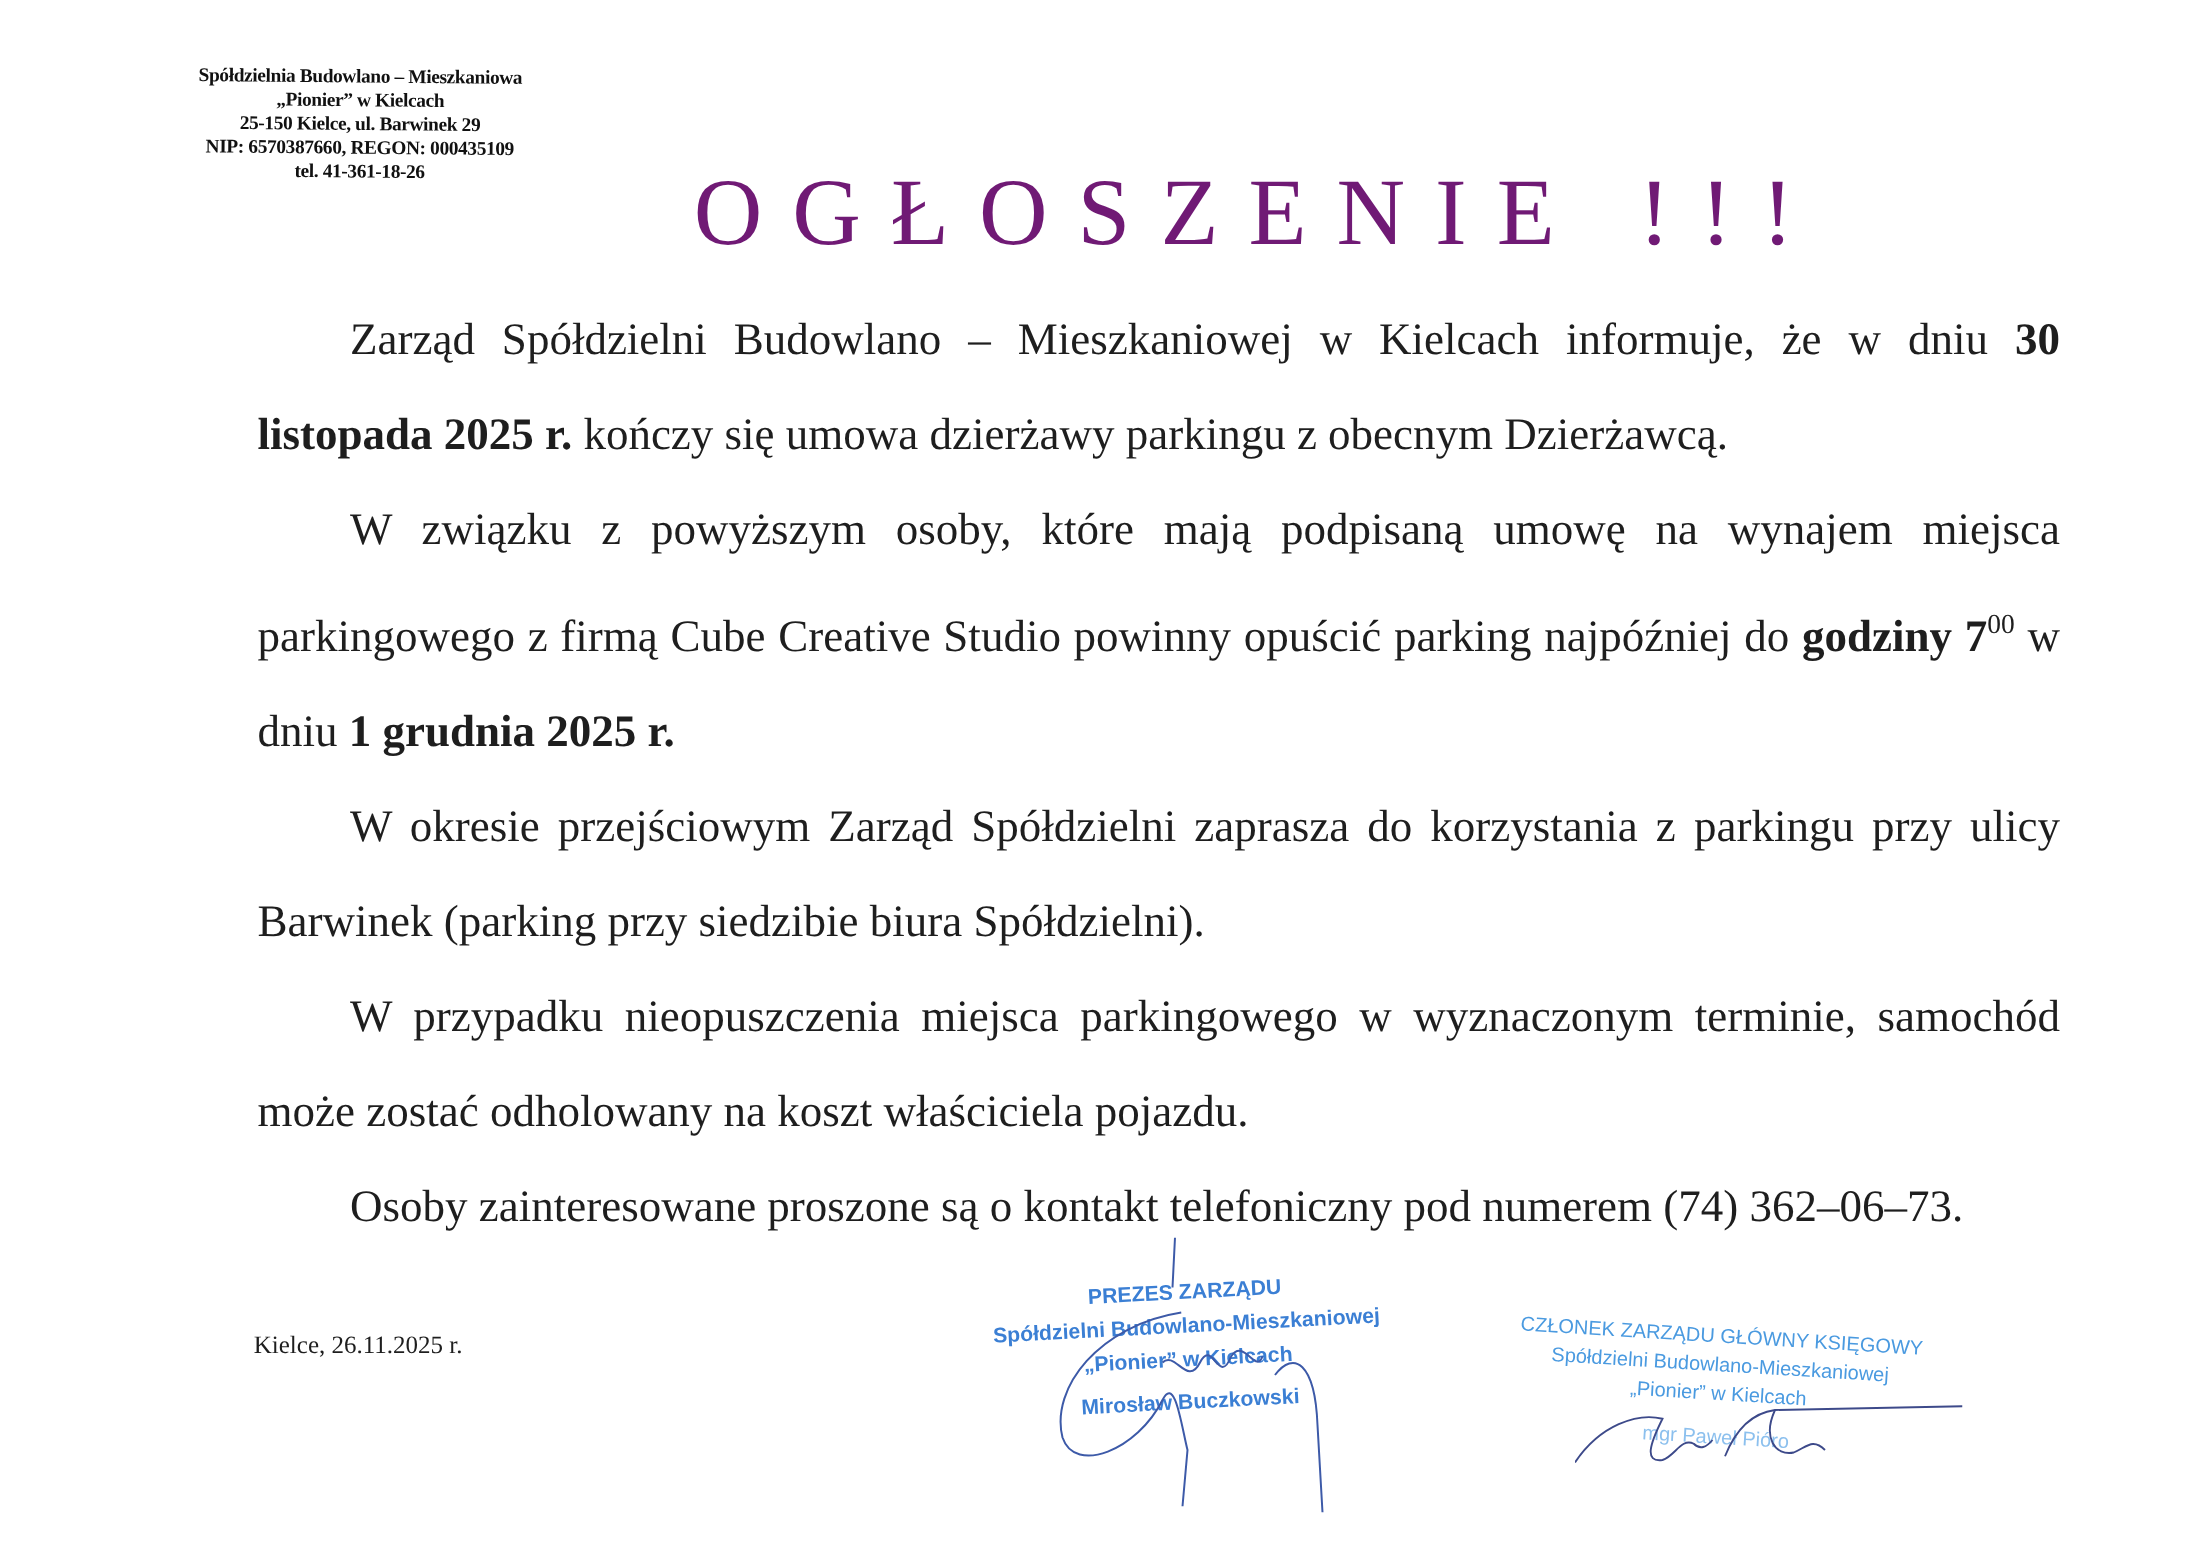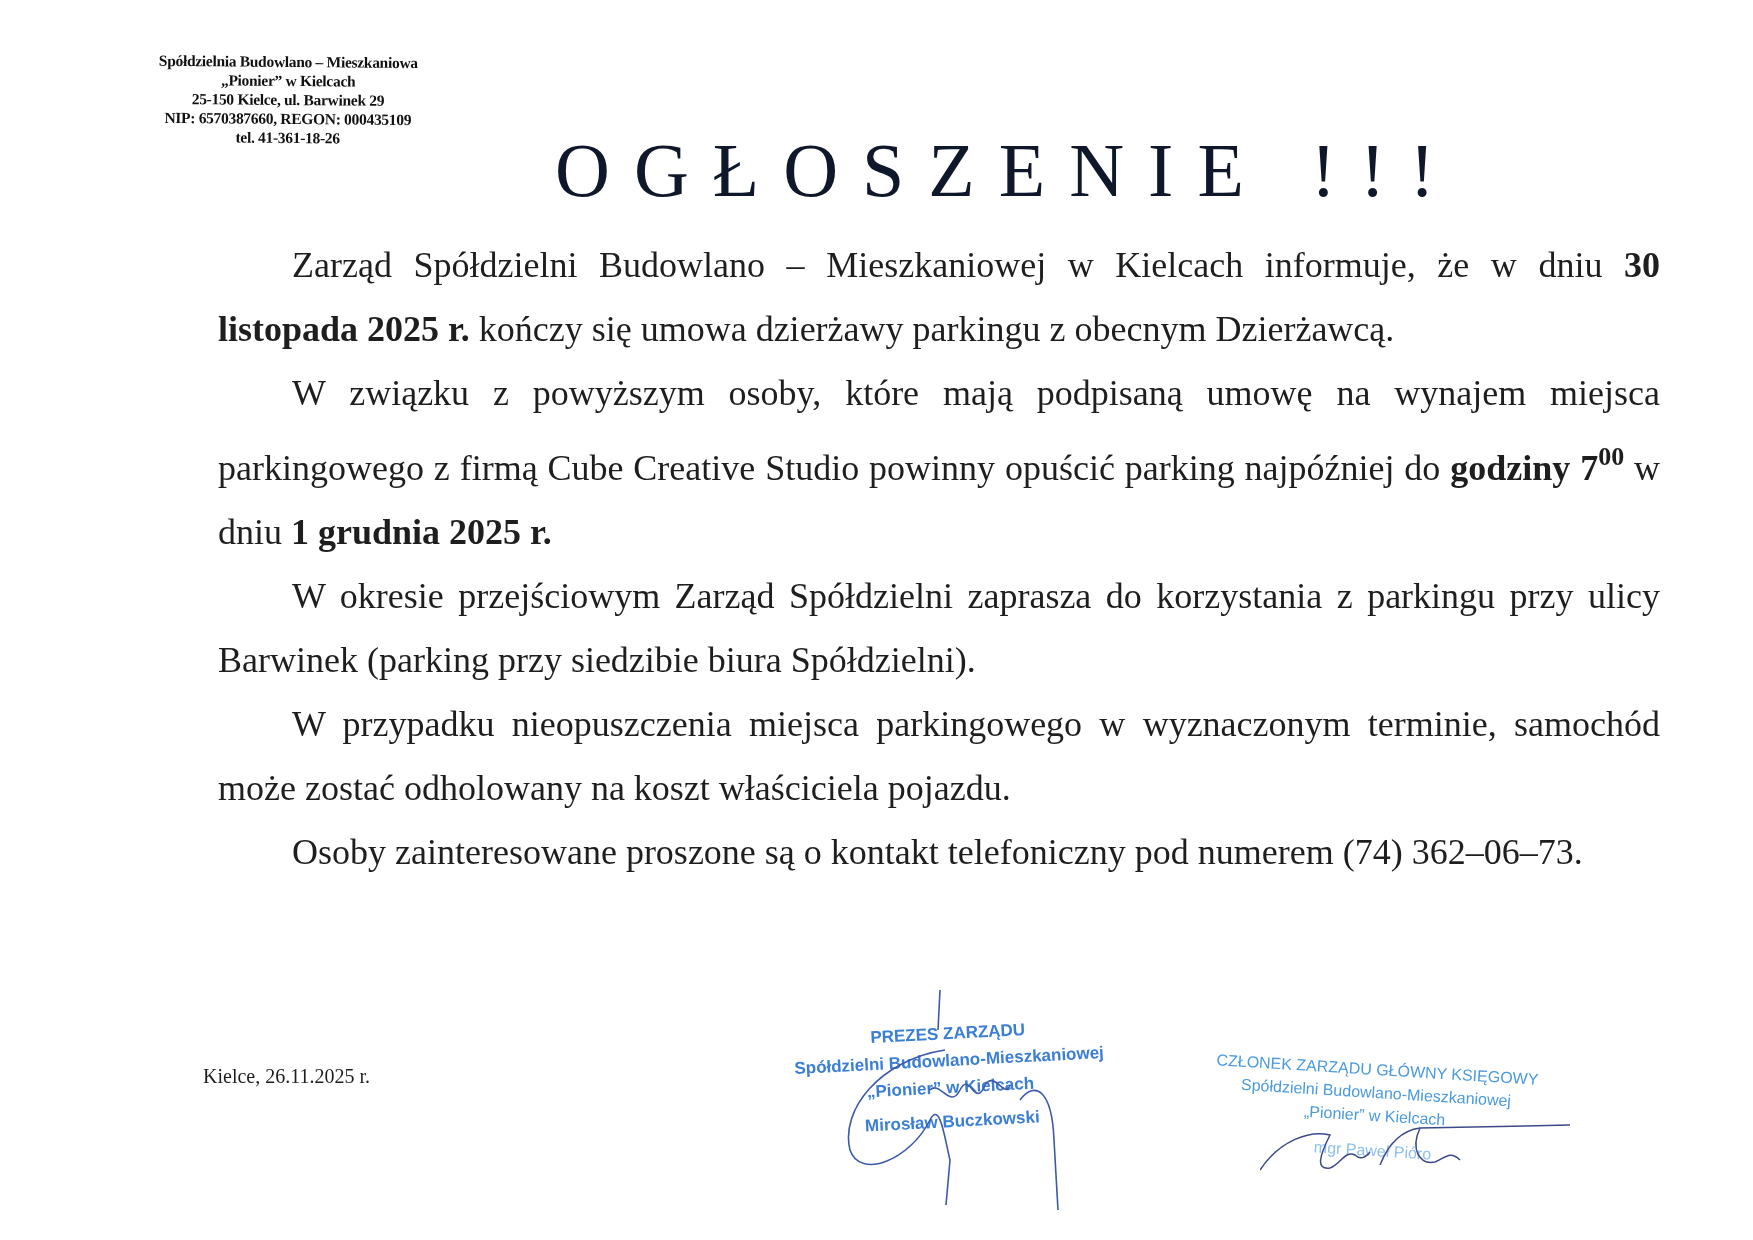--- a/index.html
+++ b/index.html
@@ -3,25 +3,25 @@
 <meta charset="utf-8">
 <style>
   html, body { margin:0; padding:0; background:#ffffff; }
   body { width:1753px; height:1240px; position:relative; overflow:hidden;
          font-family:"Liberation Serif", "DejaVu Serif", serif; color:#1e1e1e; }
   .header-stamp { position:absolute; left:138px; top:52px; width:300px; text-align:center;
                   font-family:"Liberation Serif", serif; font-weight:bold; font-size:15.5px;
                   line-height:19px; color:#111; letter-spacing:-0.3px; transform:rotate(0.5deg); }
   .header-stamp div { white-space:nowrap; }
   .title { position:absolute; left:555px; top:132px; width:760px; font-size:76px; letter-spacing:24px;
-           color:#0f172a; font-weight:normal; white-space:nowrap; line-height:76px; }
-  .body-text { position:absolute; left:218px; top:233px; width:1442px; font-size:36px; line-height:64px; }
+           color:#701a75; font-weight:normal; white-space:nowrap; line-height:76px; }
+  .body-text { position:absolute; left:206px; top:233px; width:1442px; font-size:36px; line-height:76px; }
   .para { margin:0; text-align:justify; text-indent:74px; }
   .para b { font-weight:bold; }
-  .sup { font-size:26px; vertical-align:15px; font-weight:bold; }
+  .sup { font-size:22px; vertical-align:15px; font-weight:normal; }
   .place-date { position:absolute; left:203px; top:1065px; font-size:20px; }
   .stamp { position:absolute; text-align:center; font-family:"Liberation Sans", "DejaVu Sans", sans-serif; white-space:nowrap; }
   .stamp-1 { left:770px; top:1020px; width:360px; color:#3b7fd4; font-weight:bold; font-size:17px; line-height:27px; transform:rotate(-3deg); }
   .stamp-1 .name { margin-top:7px; }
   .stamp-2 { left:1195px; top:1058px; width:360px; color:#4a9ae0; font-size:16px; line-height:23px; transform:rotate(3.5deg); }
   .stamp-2 .name { margin-top:12px; color:#8cc0ee; }
   .sig { position:absolute; }
 </style>
 </head>
 <body>

